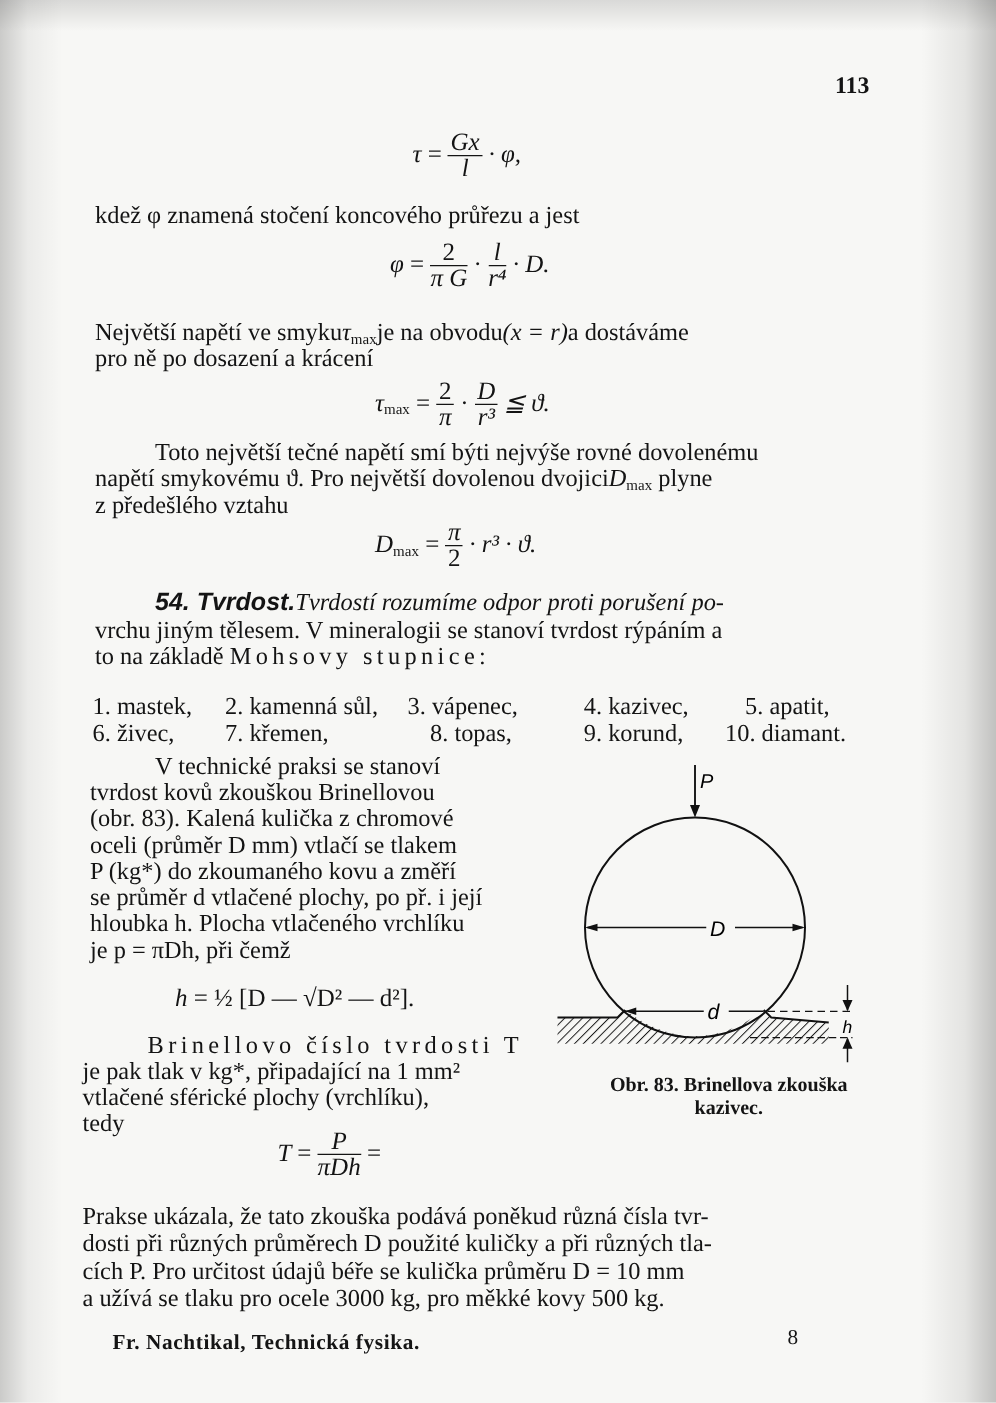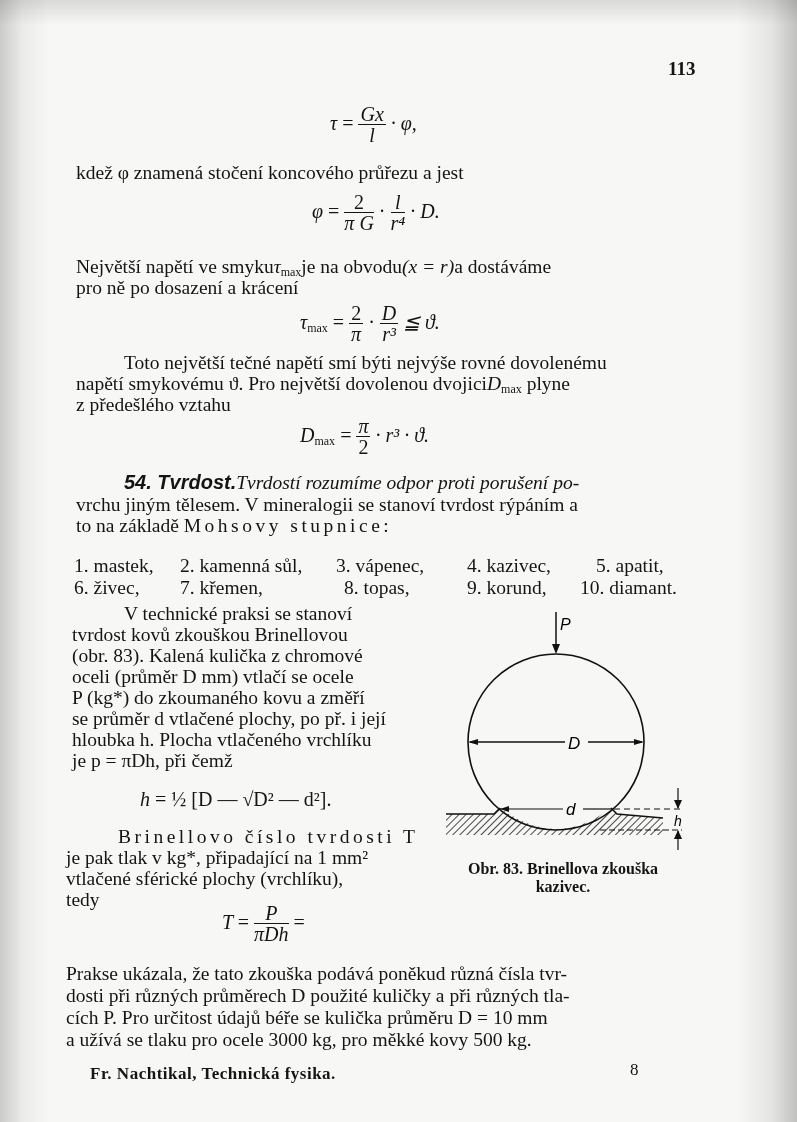--- a/index.html
+++ b/index.html
@@ -109,21 +109,21 @@
     </div>
 </div>
 <div class="abs txt" style="left:76px; top:515px;">
   <span>to na základě</span>
   <span class="spaced">Mohsovy stupnice:</span>
 </div>
 
 <div class="abs txt" style="left:74px; top:555px;">
   <span class="abs" style="left:0px;"><span>1.</span> <span>mastek,</span></span>
   <span class="abs" style="left:106px;"><span>2.</span> <span>kamenná sůl,</span></span>
-  <span class="abs" style="left:262px;"><span>3.</span> <span>vápenec,</span></span>
+  <span class="abs" style="left:252px;"><span>3.</span> <span>vápenec,</span></span>
   <span class="abs" style="left:393px;"><span>4.</span> <span>kazivec,</span></span>
   <span class="abs" style="left:522px;"><span>5.</span> <span>apatit,</span></span>
 </div>
 <div class="abs txt" style="left:74px; top:577px;">
   <span class="abs" style="left:0px;"><span>6.</span> <span>živec,</span></span>
   <span class="abs" style="left:106px;"><span>7.</span> <span>křemen,</span></span>
   <span class="abs" style="left:270px;"><span>8.</span> <span>topas,</span></span>
   <span class="abs" style="left:393px;"><span>9.</span> <span>korund,</span></span>
   <span class="abs" style="left:506px;"><span>10.</span> <span>diamant.</span></span>
 </div>
@@ -138,21 +138,21 @@
       <span>tvrdost kovů zkouškou Brinellovou</span>
     </div>
   </div>
 <div class="abs txt" style="left:72px; top:645px; width:372px;">
     <div class="just">
       <span>(obr. 83). Kalená kulička z chromové</span>
     </div>
   </div>
 <div class="abs txt" style="left:72px; top:666px; width:372px;">
     <div class="just">
-      <span>oceli (průměr D mm) vtlačí se ocele</span>
+      <span>oceli (průměr D mm) vtlačí se tlakem</span>
     </div>
   </div>
 <div class="abs txt" style="left:72px; top:687px; width:372px;">
     <div class="just">
       <span>P (kg*) do zkoumaného kovu a změří</span>
     </div>
   </div>
 <div class="abs txt" style="left:72px; top:708px; width:372px;">
     <div class="just">
       <span>se průměr d vtlačené plochy, po př. i její</span>
@@ -217,21 +217,21 @@
   <line x1="678" y1="788" x2="678" y2="808" stroke="#111" stroke-width="1.2"></line>
   <polygon points="674,800 682,800 678,809" fill="#111"></polygon>
   <line x1="678" y1="831" x2="678" y2="850" stroke="#111" stroke-width="1.2"></line>
   <polygon points="674,839 682,839 678,830" fill="#111"></polygon>
   <text x="560" y="630" font-family="Liberation Sans, sans-serif" font-style="italic" font-size="16">P</text>
   <text x="568" y="749" font-family="Liberation Sans, sans-serif" font-style="italic" font-size="17">D</text>
   <text x="566" y="815" font-family="Liberation Sans, sans-serif" font-style="italic" font-size="17">d</text>
   <text x="674" y="826" font-family="Liberation Sans, sans-serif" font-style="italic" font-size="14">h</text>
 </svg>
 
-<div class="abs caption" style="left:447px; top:860px; width:232px;">
+<div class="abs caption" style="left:467px; top:860px; width:232px;">
   <div>Obr. 83. Brinellova zkouška</div>
   <div>kazivec.</div>
 </div>
 
 <div class="abs eq" style="left:222px; top:903px;">
   <span>T</span>
   <span class="up"> = </span>
   <span class="frac"><span class="num">P</span><span class="den">πDh</span></span>
   <span class="up"> = </span>
 </div>

